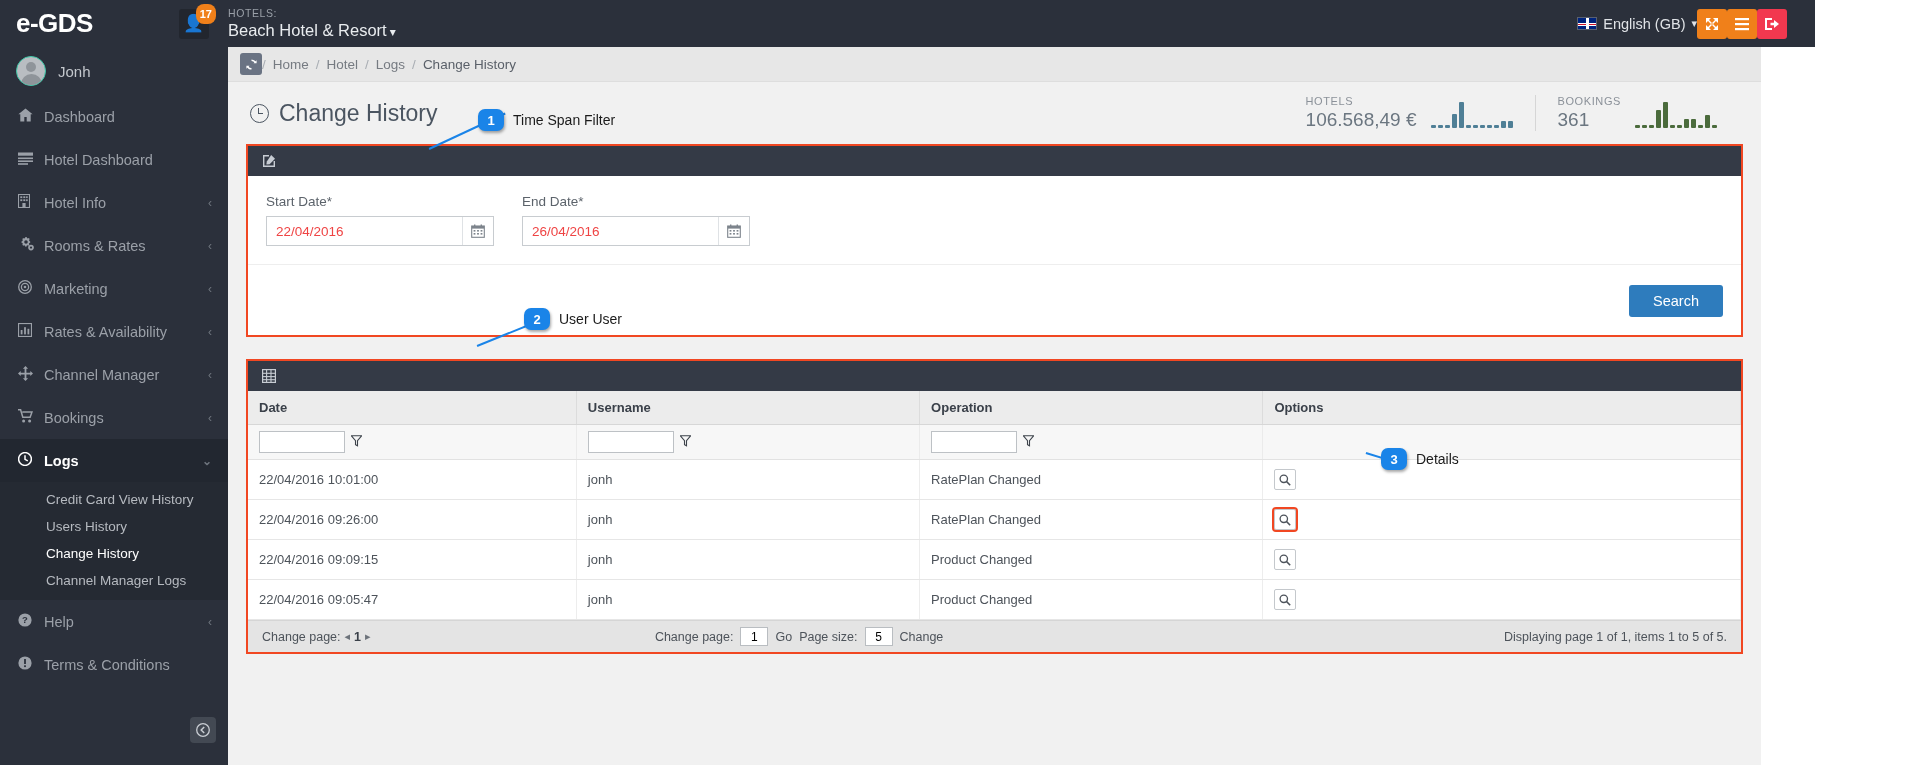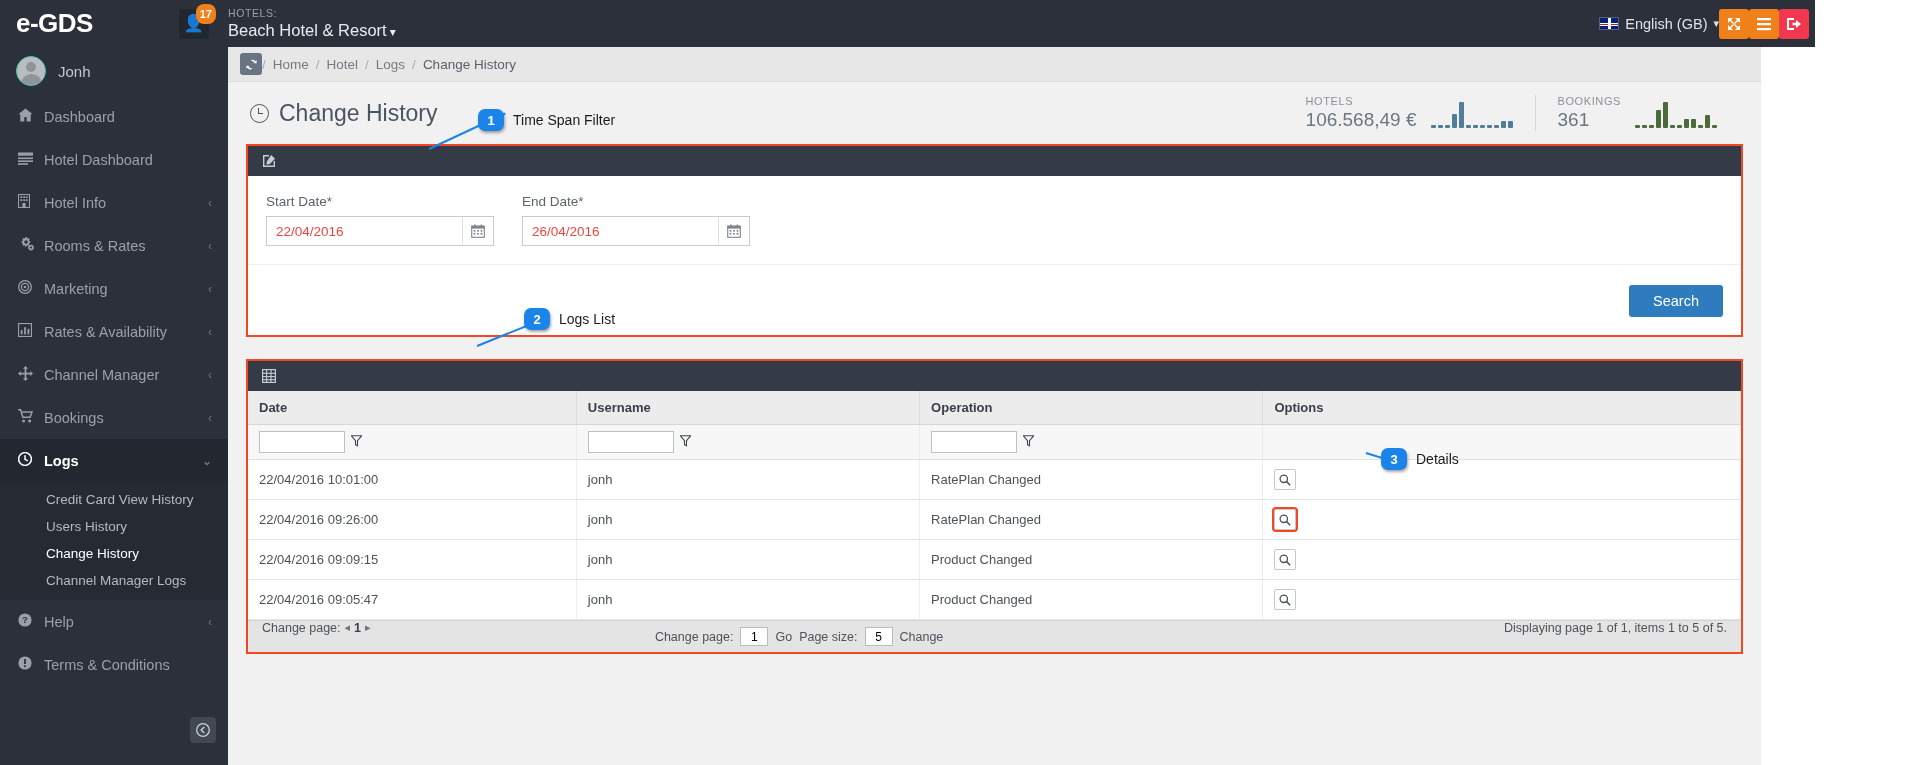--- a/index.html
+++ b/index.html
@@ -26,21 +26,21 @@
   #msg-badge {
     position: absolute; top: 4px; right: 4px; background: #f0801a; color: #fff;
     font-size: 11px; font-weight: bold; border-radius: 8px; min-width: 20px; height: 20px;
     display: flex; align-items: center; justify-content: center; padding: 0 4px;
   }
   #hotel-block { margin-left: 8px; color: #fff; line-height: 1.15; }
   #hotel-label { font-size: 10.5px; color: #9aa0a8; letter-spacing: 0.6px; }
   #hotel-name { font-size: 16.5px; color: #e9ecef; margin-top: 2px; }
   #hotel-name .caret { font-size: 12px; margin-left: 3px; }
   #topbar-right {
-    margin-left: auto; display: flex; align-items: center; gap: 0; padding-right: 6px;
+    margin-left: auto; display: flex; align-items: center; gap: 0; padding-right: 28px;
   }
   #lang { color: #dfe2e6; font-size: 14.5px; display: flex; align-items: center; gap: 6px; }
   .flag {
     width: 20px; height: 13px; background: #00247d; position: relative; display: inline-block;
     border: 0.5px solid #5a6070; overflow: hidden;
   }
   .flag:before {
     content:""; position:absolute; left:0; top:5px; width:100%; height:3px; background:#fff;
     box-shadow: 0 0 0 0 transparent;
   }
@@ -166,21 +166,21 @@
   table.grid tbody td {
     padding: 9px 11px; border-bottom: 1px solid #e6e6e6; border-right: 1px solid #ededed;
     color: #4d535a; font-size: 13px; background: #fff;
   }
   .mag-btn {
     width: 22px; height: 21px; border: 1px solid #c4c8cc; background: #fff; border-radius: 2px;
     display: flex; align-items: center; justify-content: center; cursor: pointer; color: #4c525a; font-size: 12px;
   }
   .mag-btn.highlight { outline: 2px solid #f14722; outline-offset: 0px; }
   .table-foot {
-    background: #e4e4e4; height: 32px; display: flex; padding: 0 14px;
+    background: #e4e4e4; height: 32px; display: flex; align-items: center; padding: 0 14px;
     font-size: 12.5px; color: #4d535a; border-top: 1px solid #d5d5d5;
   }
   .pager-arrow { color: #6d737b; font-size: 11px; cursor: pointer; padding: 0 4px; }
   .pager-num { font-weight: bold; color: #3a4049; }
   .foot-mid { margin-left: auto; margin-right: auto; display: flex; align-items: center; gap: 7px; }
   .foot-mid input {
     width: 28px; height: 19px; border: 1px solid #b9bdc1; text-align: center; font-size: 12px;
     outline: none; font-family: "Liberation Sans", sans-serif;
   }
   .foot-link { cursor: pointer; }
@@ -602,20 +602,20 @@
 
 <div class="anno-line" style="left:429px; top:148px; width:84px; transform: rotate(-25deg);"></div>
 <div class="anno" style="left:478px; top:109px;">
   <div class="anno-badge">1</div>
   <div class="anno-text">Time Span Filter</div>
 </div>
 
 <div class="anno-line" style="left:477px; top:345px; width:74px; transform: rotate(-22deg);"></div>
 <div class="anno" style="left:524px; top:308px;">
   <div class="anno-badge">2</div>
-  <div class="anno-text">Logs List</div>
+  <div class="anno-text">User User</div>
 </div>
 
 <div class="anno-line" style="left:1366px; top:452px; width:32px; transform: rotate(17deg);"></div>
 <div class="anno" style="left:1381px; top:448px;">
   <div class="anno-badge">3</div>
   <div class="anno-text">Details</div>
 </div>
 
 </body></html>

